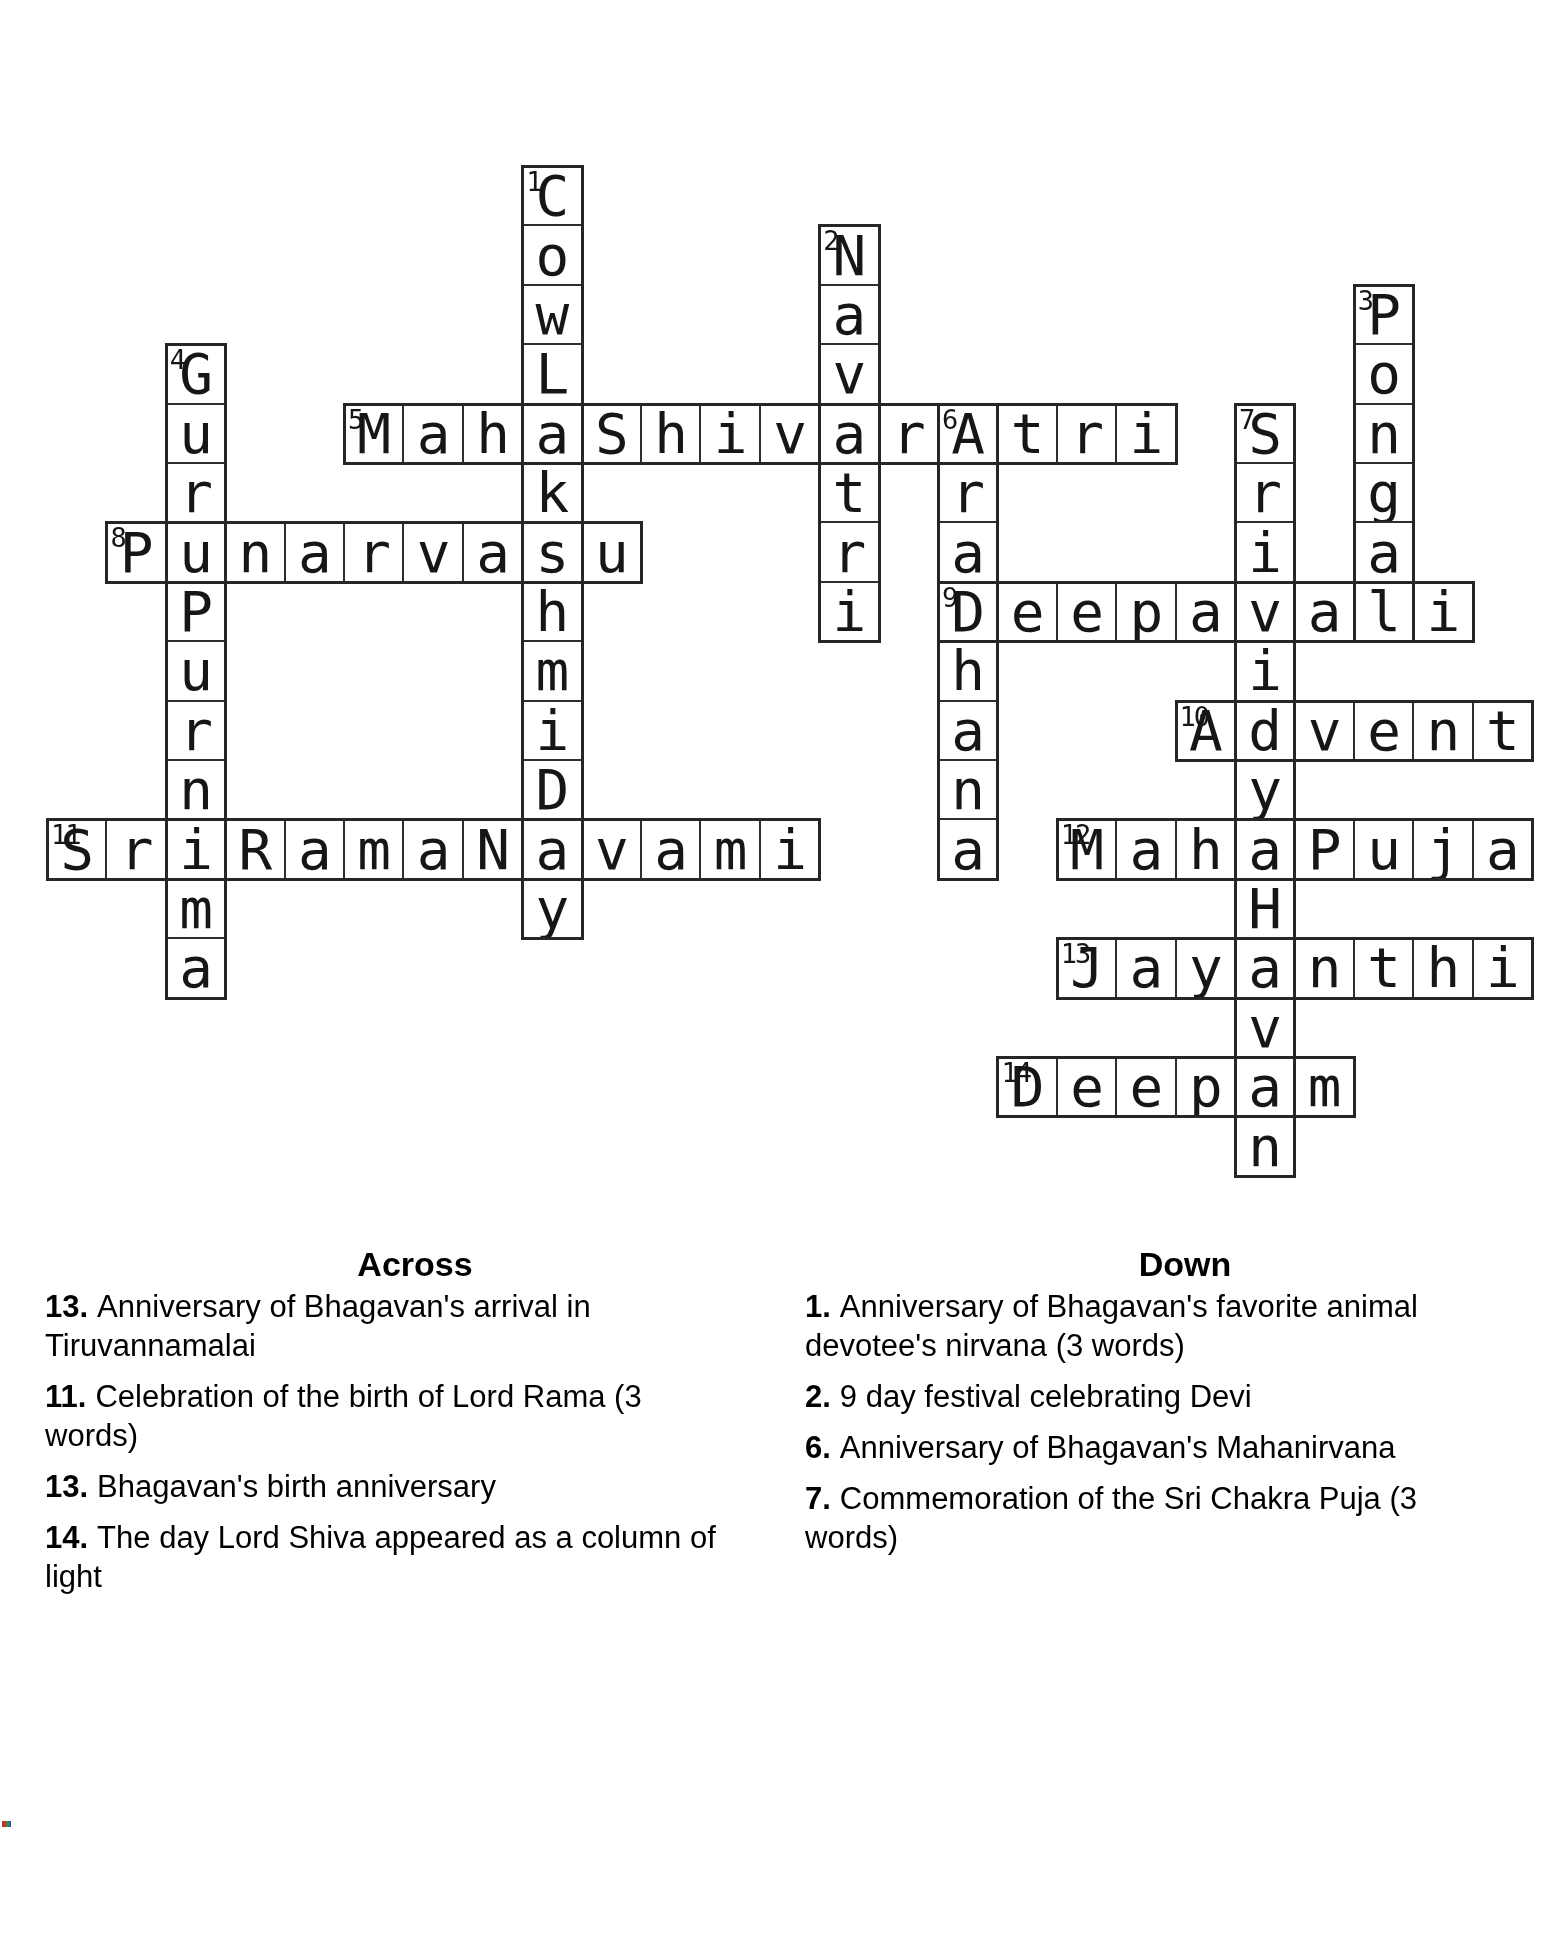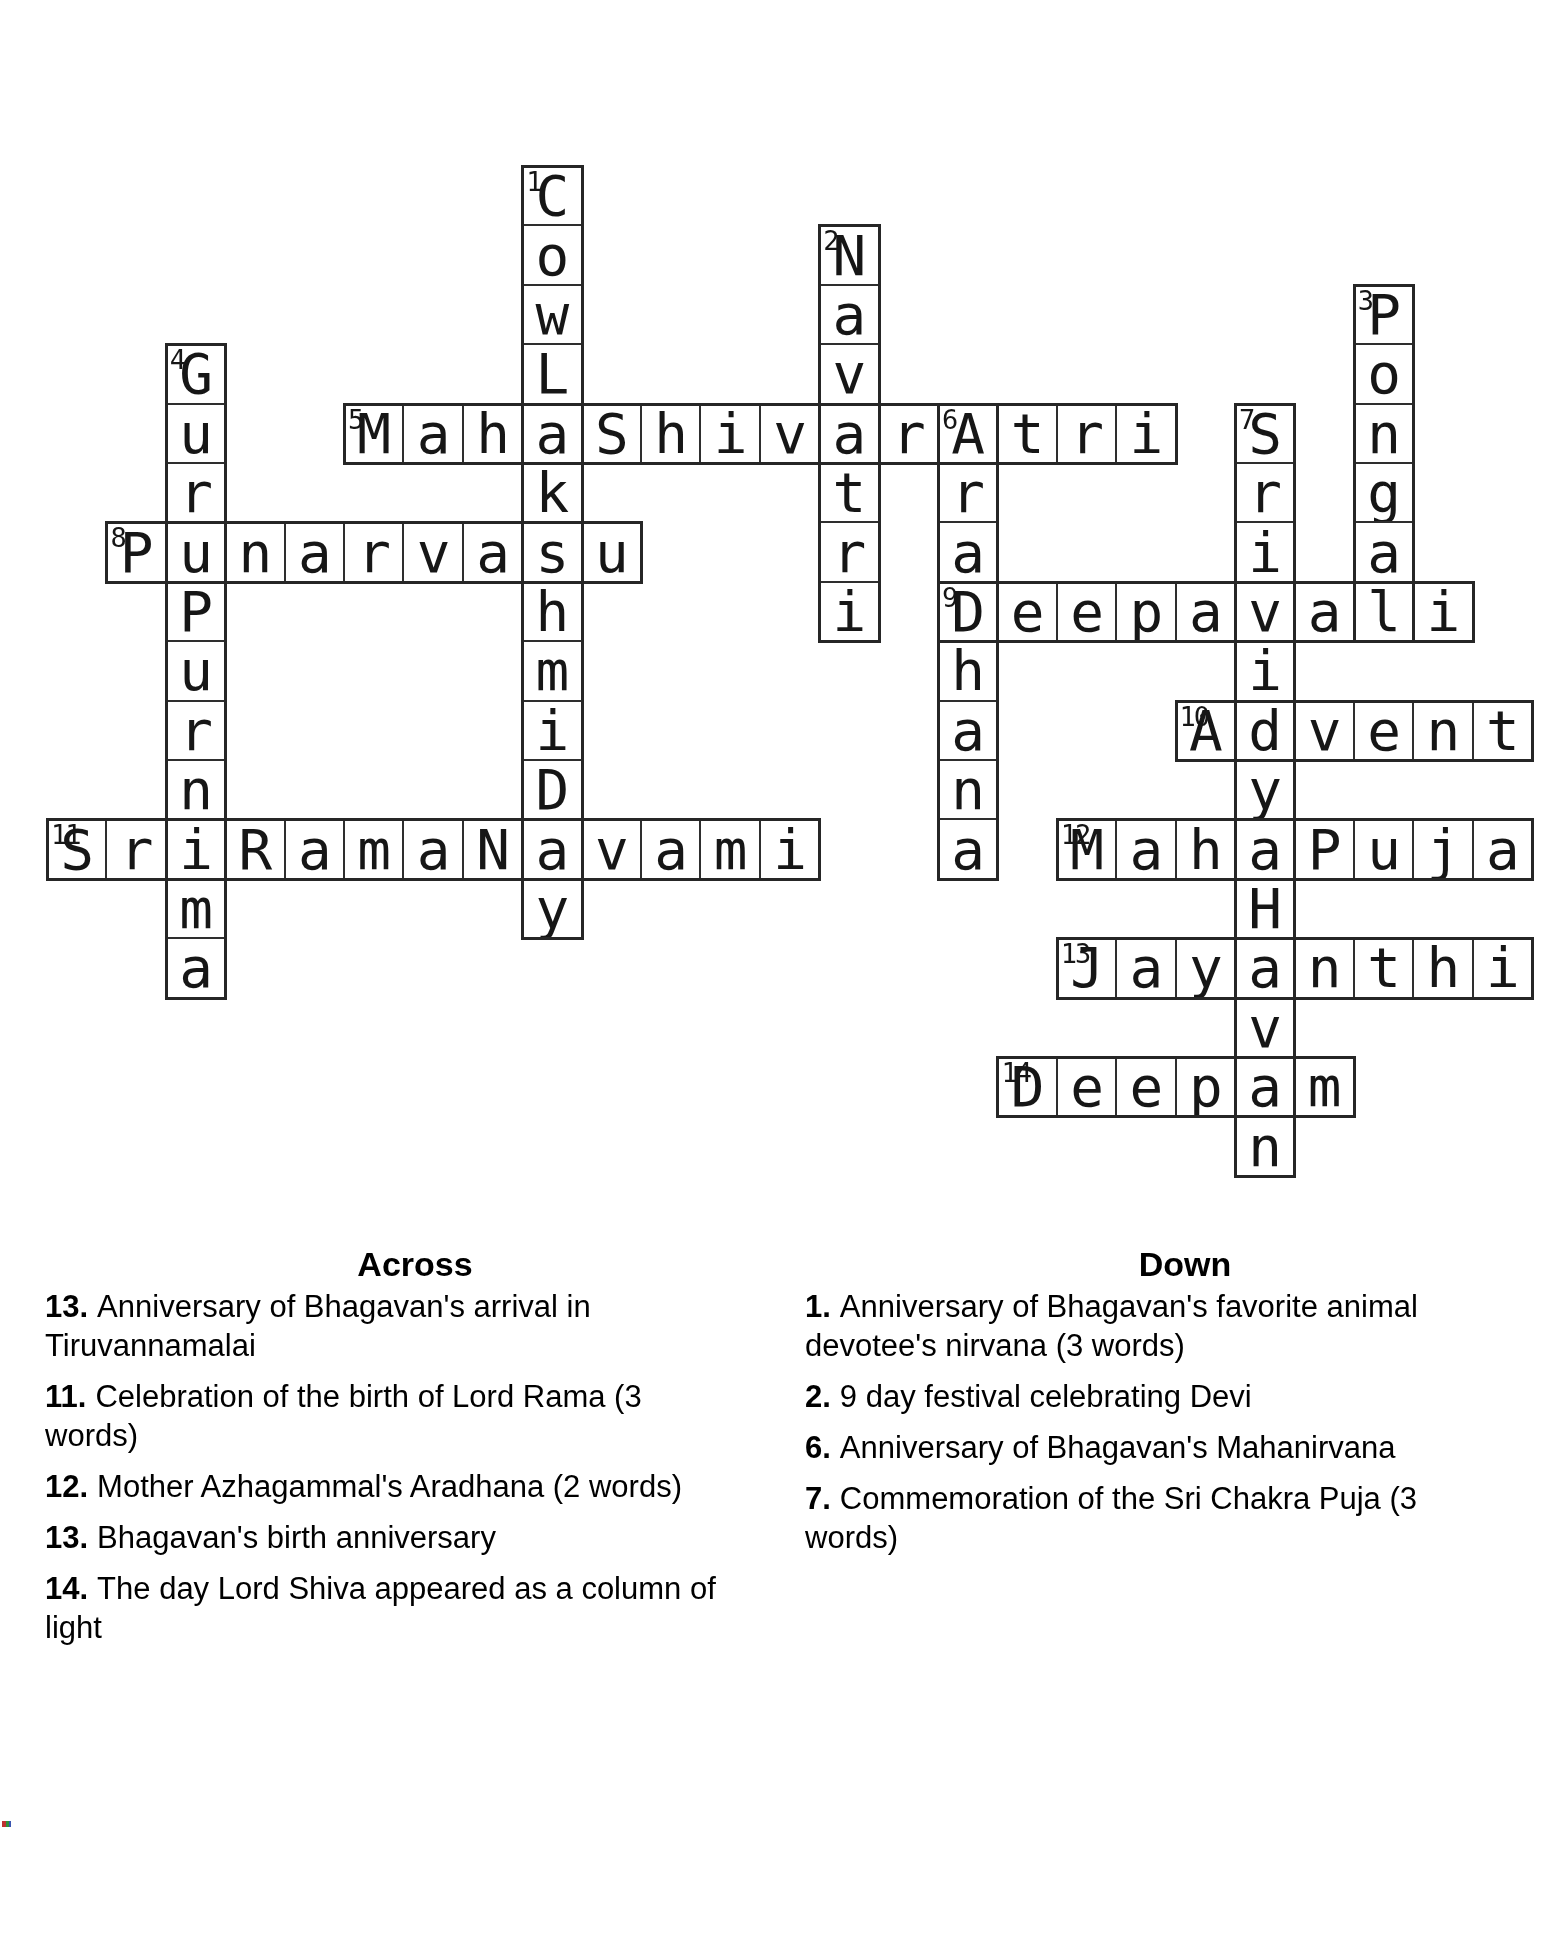--- a/index.html
+++ b/index.html
@@ -441,21 +441,20 @@
     </div>
   </div>
 
 <div class="clue-col" id="across-col">
   <div class="clue-header">Across</div>
   <div id="across-list">
       <div class="clue"><span class="clue-num">13.</span><span class="clue-text">Anniversary of Bhagavan's arrival in
 Tiruvannamalai</span></div>
       <div class="clue"><span class="clue-num">11.</span><span class="clue-text">Celebration of the birth of Lord Rama (3
 words)</span></div>
-      <div class="clue"><span class="clue-num">12.</span><span class="clue-text">Mother Azhagammal's Aradhana (2 words)</span></div>
       <div class="clue"><span class="clue-num">13.</span><span class="clue-text">Bhagavan's birth anniversary</span></div>
       <div class="clue"><span class="clue-num">14.</span><span class="clue-text">The day Lord Shiva appeared as a column of
 light</span></div>
     </div>
 </div>
 
 <div class="clue-col" id="down-col">
   <div class="clue-header">Down</div>
   <div id="down-list">
       <div class="clue"><span class="clue-num">1.</span><span class="clue-text">Anniversary of Bhagavan's favorite animal

